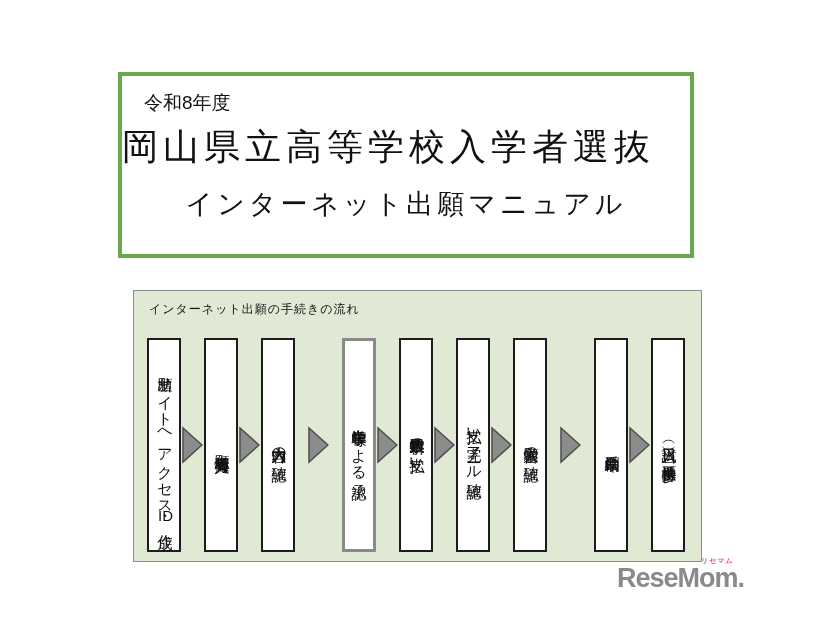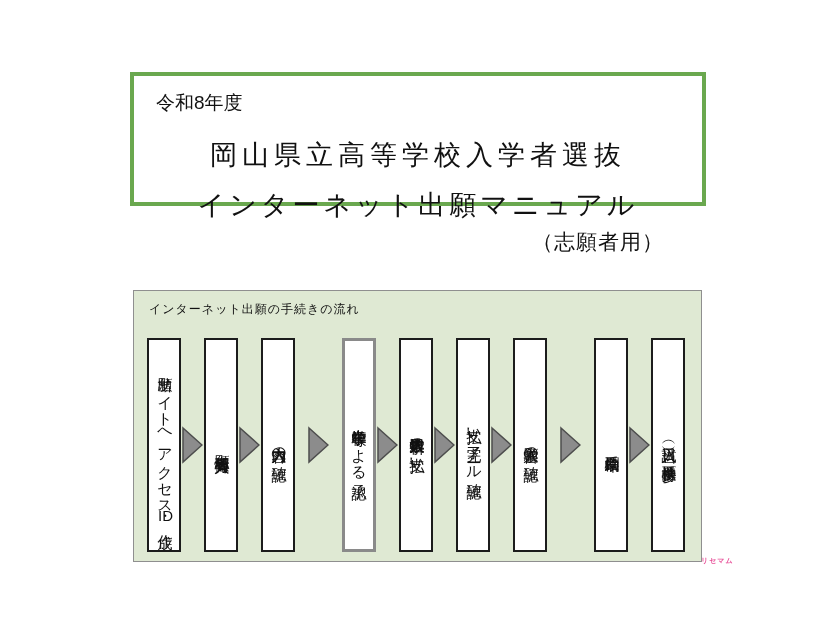--- a/index.html
+++ b/index.html
@@ -11,25 +11,25 @@
     --logo-gray:#8a8a8a;
     --logo-pink:#e8539a;
   }
   html,body{margin:0;padding:0;background:#fff;}
   .page{
     position:relative;width:826px;height:620px;background:#fff;overflow:hidden;
     font-family:"Liberation Sans","DejaVu Sans",sans-serif;color:#111;
   }
   
   .title-box{
-    position:absolute;left:130px;top:72px;width:576px;height:134px;
+    position:absolute;left:118px;top:72px;width:576px;height:186px;
     box-sizing:border-box;border:4px solid var(--green);background:#fff;
   }
   .title-year{margin:14px 0 0 22px;font-size:19px;}
-  .title-line1{margin-top:21px;text-align:center;font-size:27px;letter-spacing:5px;white-space:nowrap;}
+  .title-line1{margin-top:7px;text-align:left;font-size:36px;letter-spacing:5px;white-space:nowrap;}
   .title-line2{margin-top:14px;text-align:center;font-size:27px;letter-spacing:4px;white-space:nowrap;}
   .title-audience{margin-top:5px;text-align:right;padding-right:38px;font-size:21px;letter-spacing:1px;}
   
   .flow-box{
     position:absolute;left:133px;top:290px;width:569px;height:272px;
     box-sizing:border-box;background:var(--flow-bg);border:1px solid #8f8f8f;
   }
   .flow-heading{position:absolute;left:15px;top:10px;font-size:12px;letter-spacing:1px;}
   .flow-steps{
     position:absolute;left:13px;top:47px;width:542px;height:214px;
@@ -56,21 +56,20 @@
 </style>
 </head>
 <body>
 
 <div class="page">
 
   <div class="title-box">
     <div class="title-year">令和8年度</div>
     <div class="title-line1">岡山県立高等学校入学者選抜</div>
     <div class="title-line2">インターネット出願マニュアル</div>
-    <div class="title-audience">（志願者用）</div>
   </div>
 
   <div class="flow-box">
     <div class="flow-heading">インターネット出願の手続きの流れ</div>
     <div class="flow-steps">
         <div class="flow-step">出願サイトへアクセス・<span class="tcy">ID</span>作成</div>
         <svg class="flow-arrow" width="21" height="38" viewBox="0 0 21 38">
           <polygon points="1,2 20,19 1,36"></polygon>
         </svg>
         <div class="flow-step">志願者情報等入力</div>
@@ -100,15 +99,16 @@
         <div class="flow-step">受検票印刷</div>
         <svg class="flow-arrow" width="21" height="38" viewBox="0 0 21 38">
           <polygon points="1,2 20,19 1,36"></polygon>
         </svg>
         <div class="flow-step">（入試当日）　受検票持参</div>
       </div>
   </div>
 
   <div class="logo">
     <span class="logo-ruby">リセマム</span>
+    <span class="logo-text">ReseMom.</span>
   </div>
 
 </div>
 
 </body></html>

